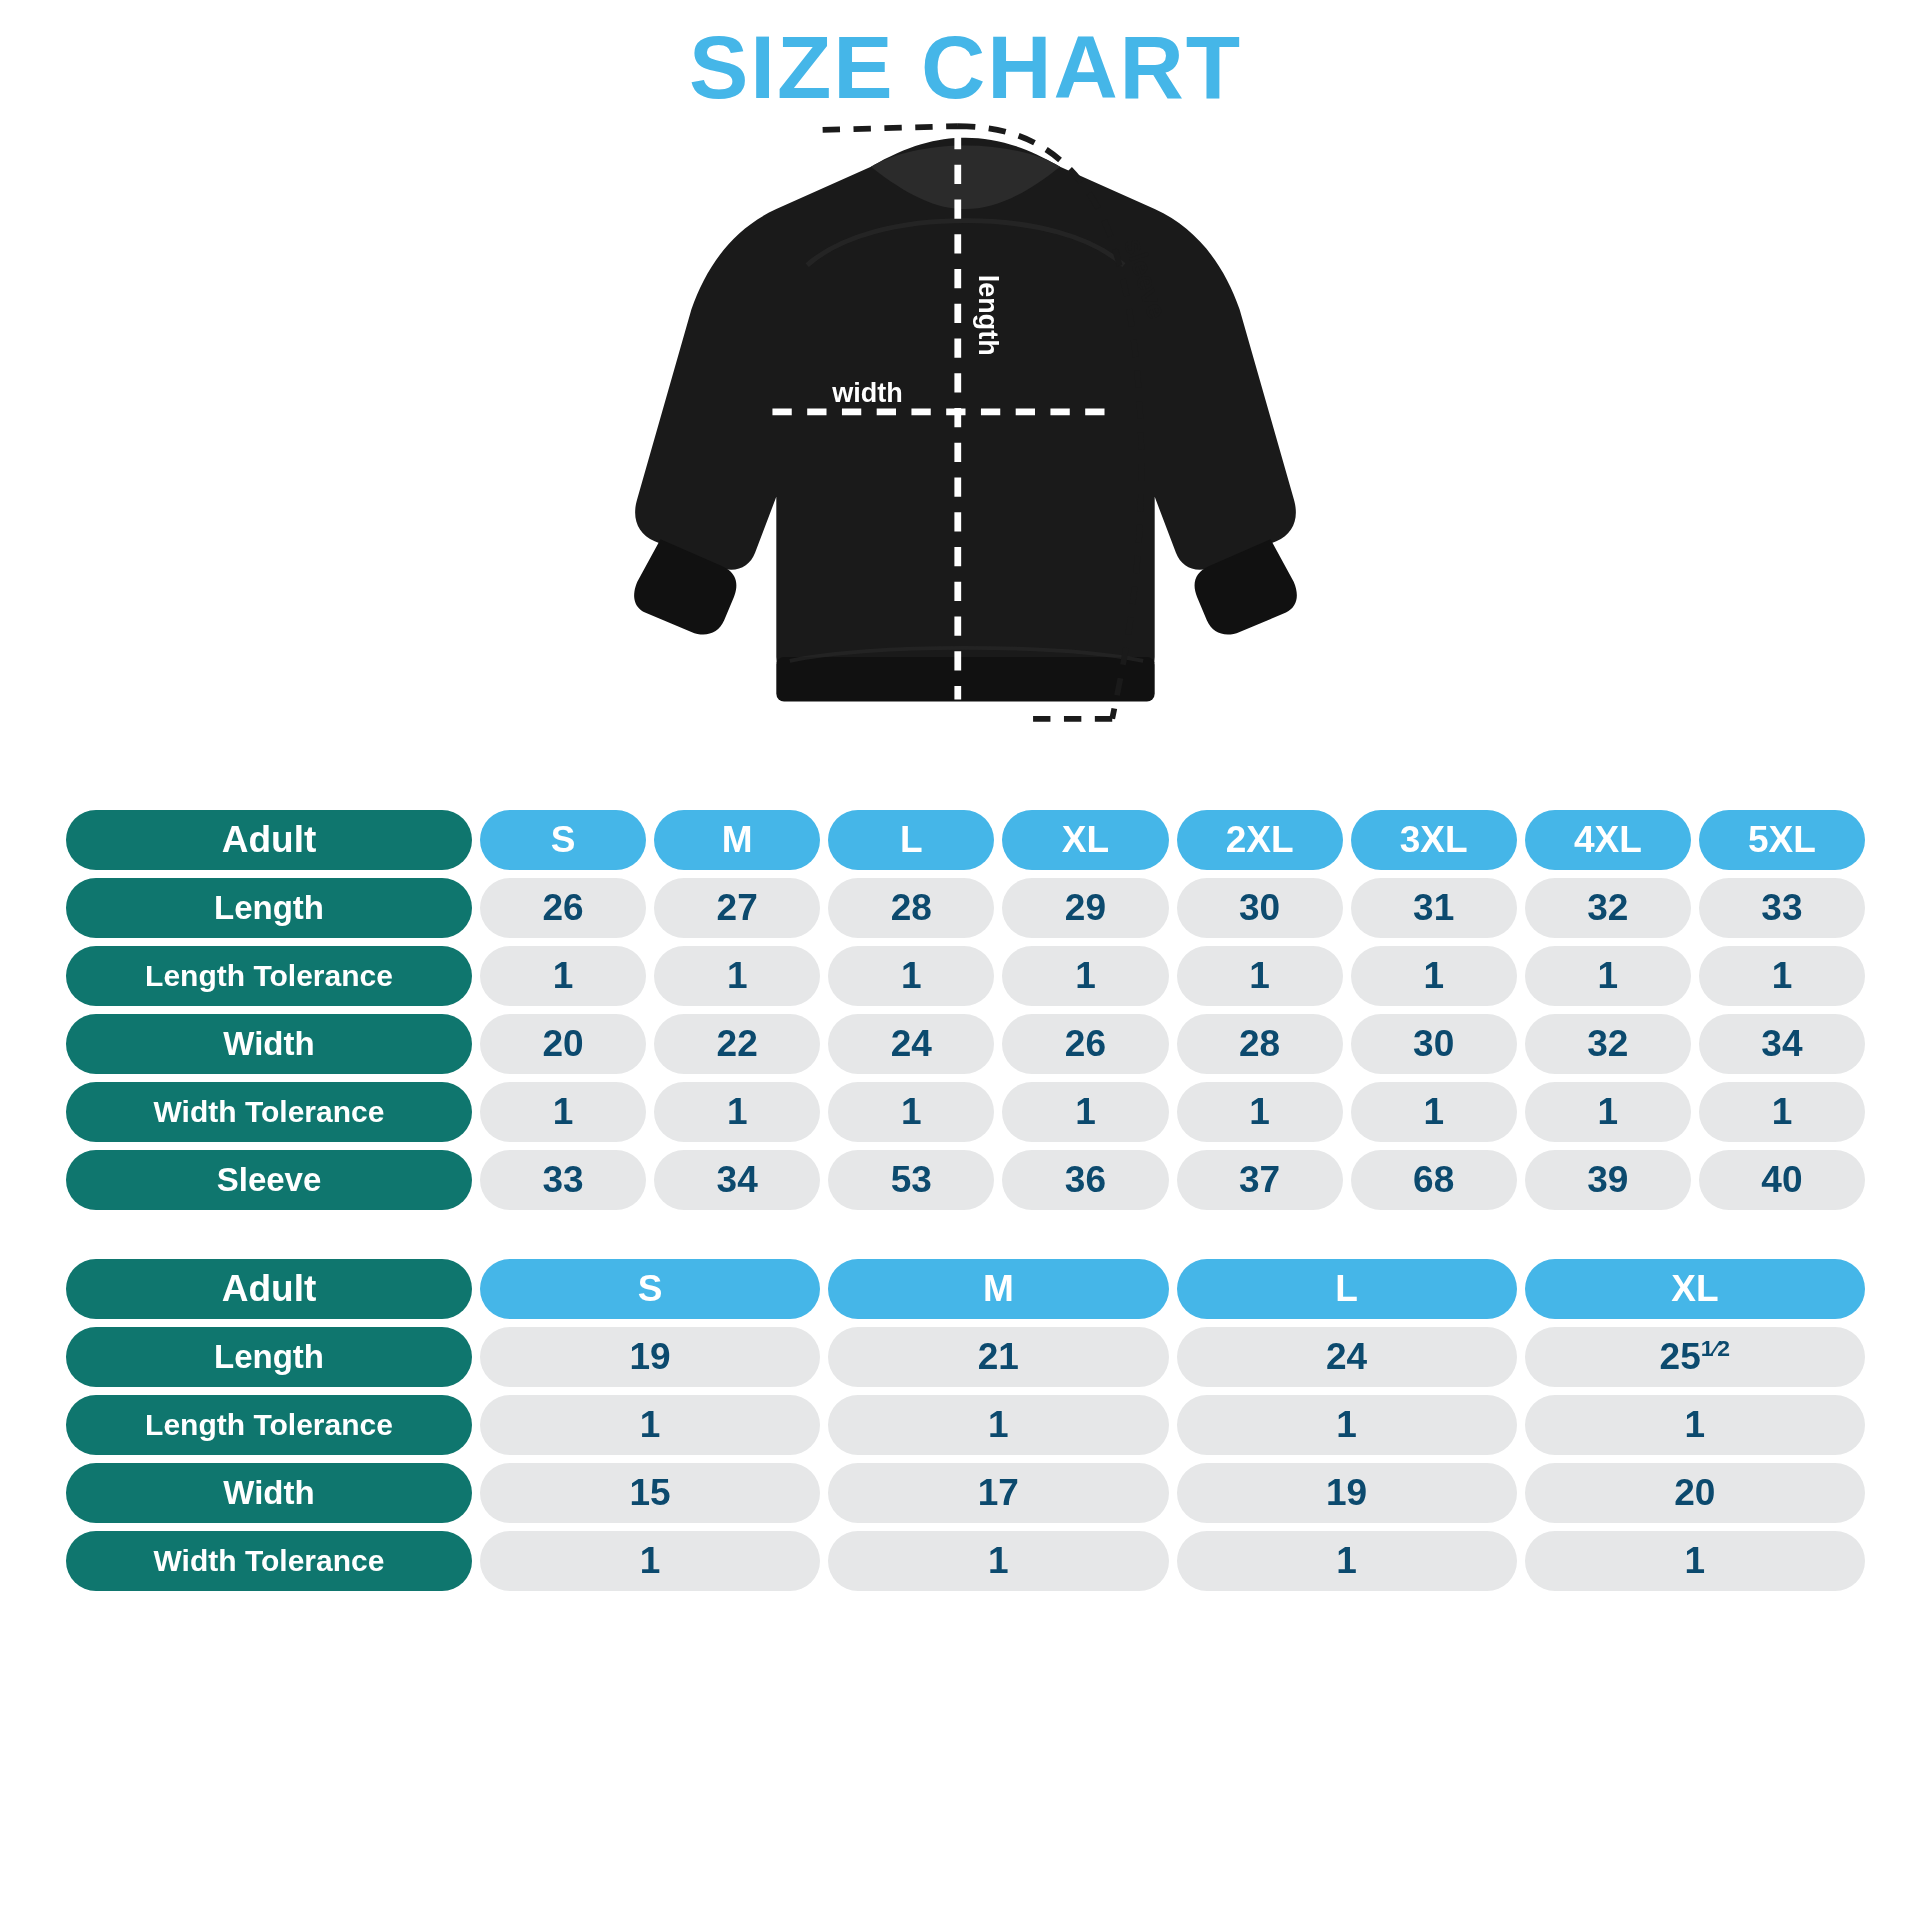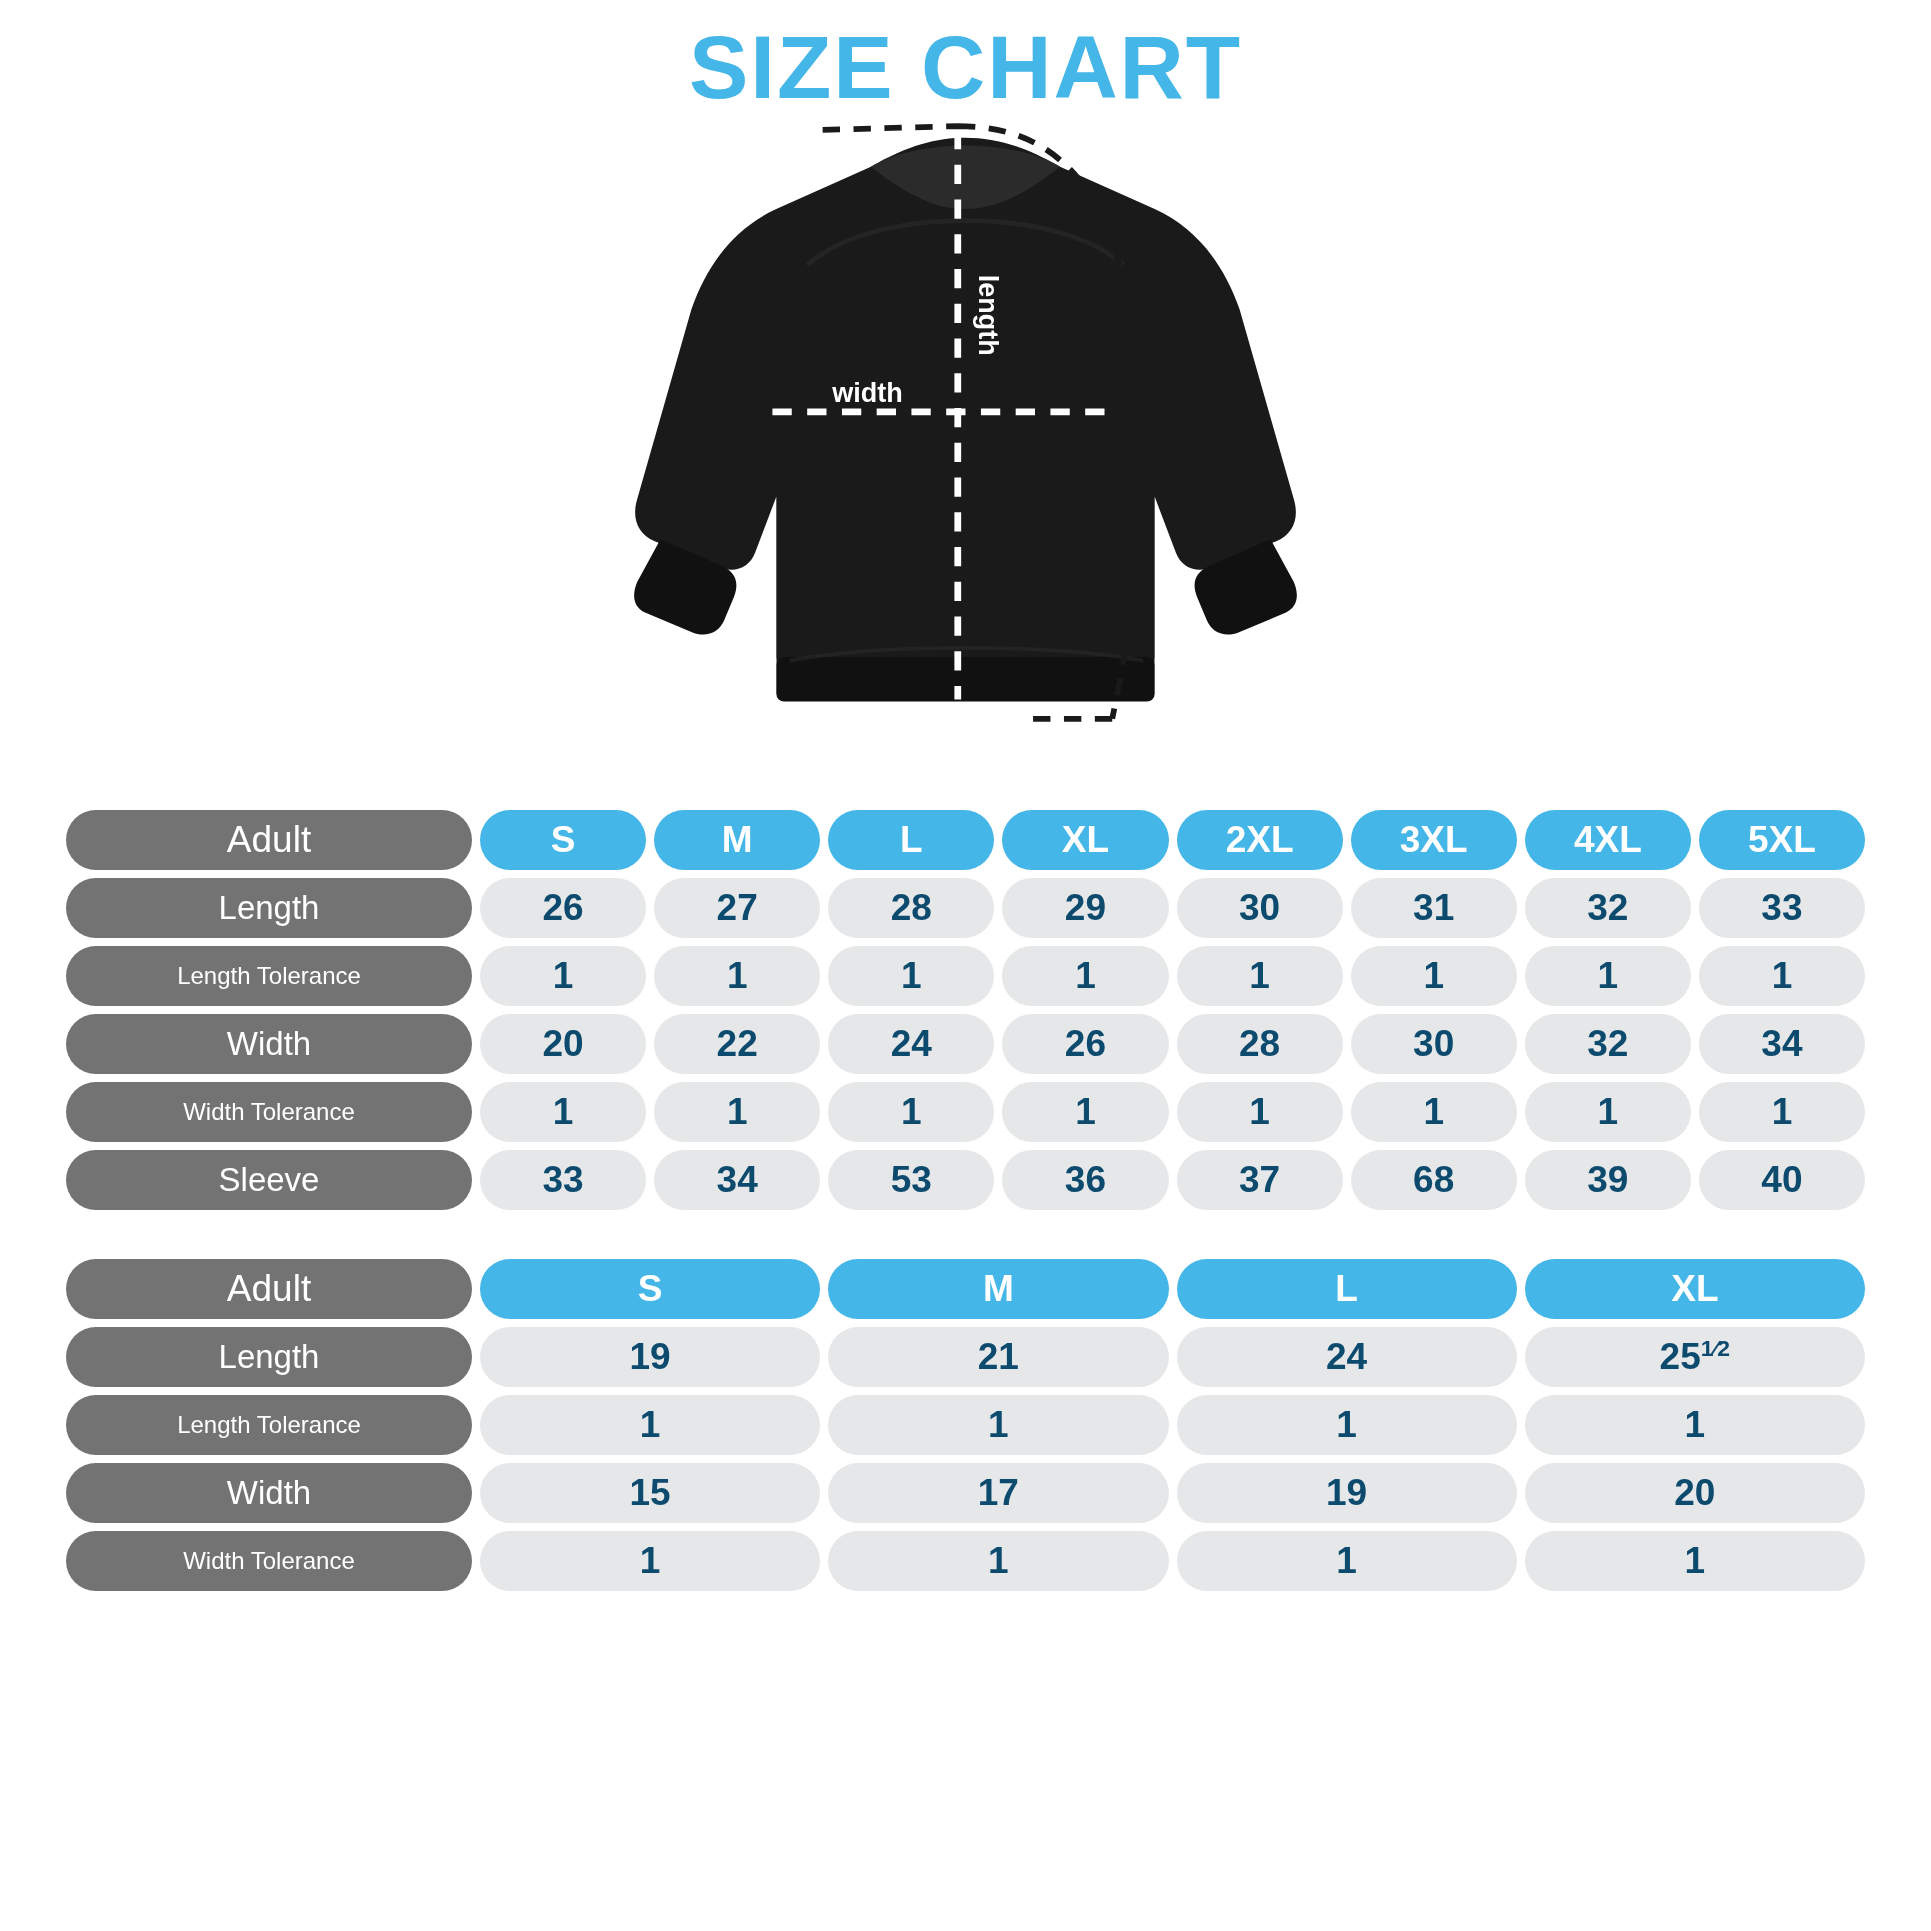--- a/index.html
+++ b/index.html
@@ -53,29 +53,29 @@
 
   .table td, .table th {
     padding: 0;
     height: 60px;
     text-align: center;
     vertical-align: middle;
   }
 
   .hdr-label,
   .row-label {
-    background: #737373;
+    background: #0f766e;
     color: #ffffff;
-    font-weight: normal;
+    font-weight: bold;
     border-radius: 33px;
     font-size: 33px;
     white-space: nowrap;
   }
   .hdr-label { font-size: 37px; }
-  .row-label.small { font-size: 24px; }
+  .row-label.small { font-size: 30px; }
 
   .hdr-size {
     background: #45b6e8;
     color: #ffffff;
     font-weight: bold;
     border-radius: 33px;
     font-size: 37px;
   }
 
   .cell {

